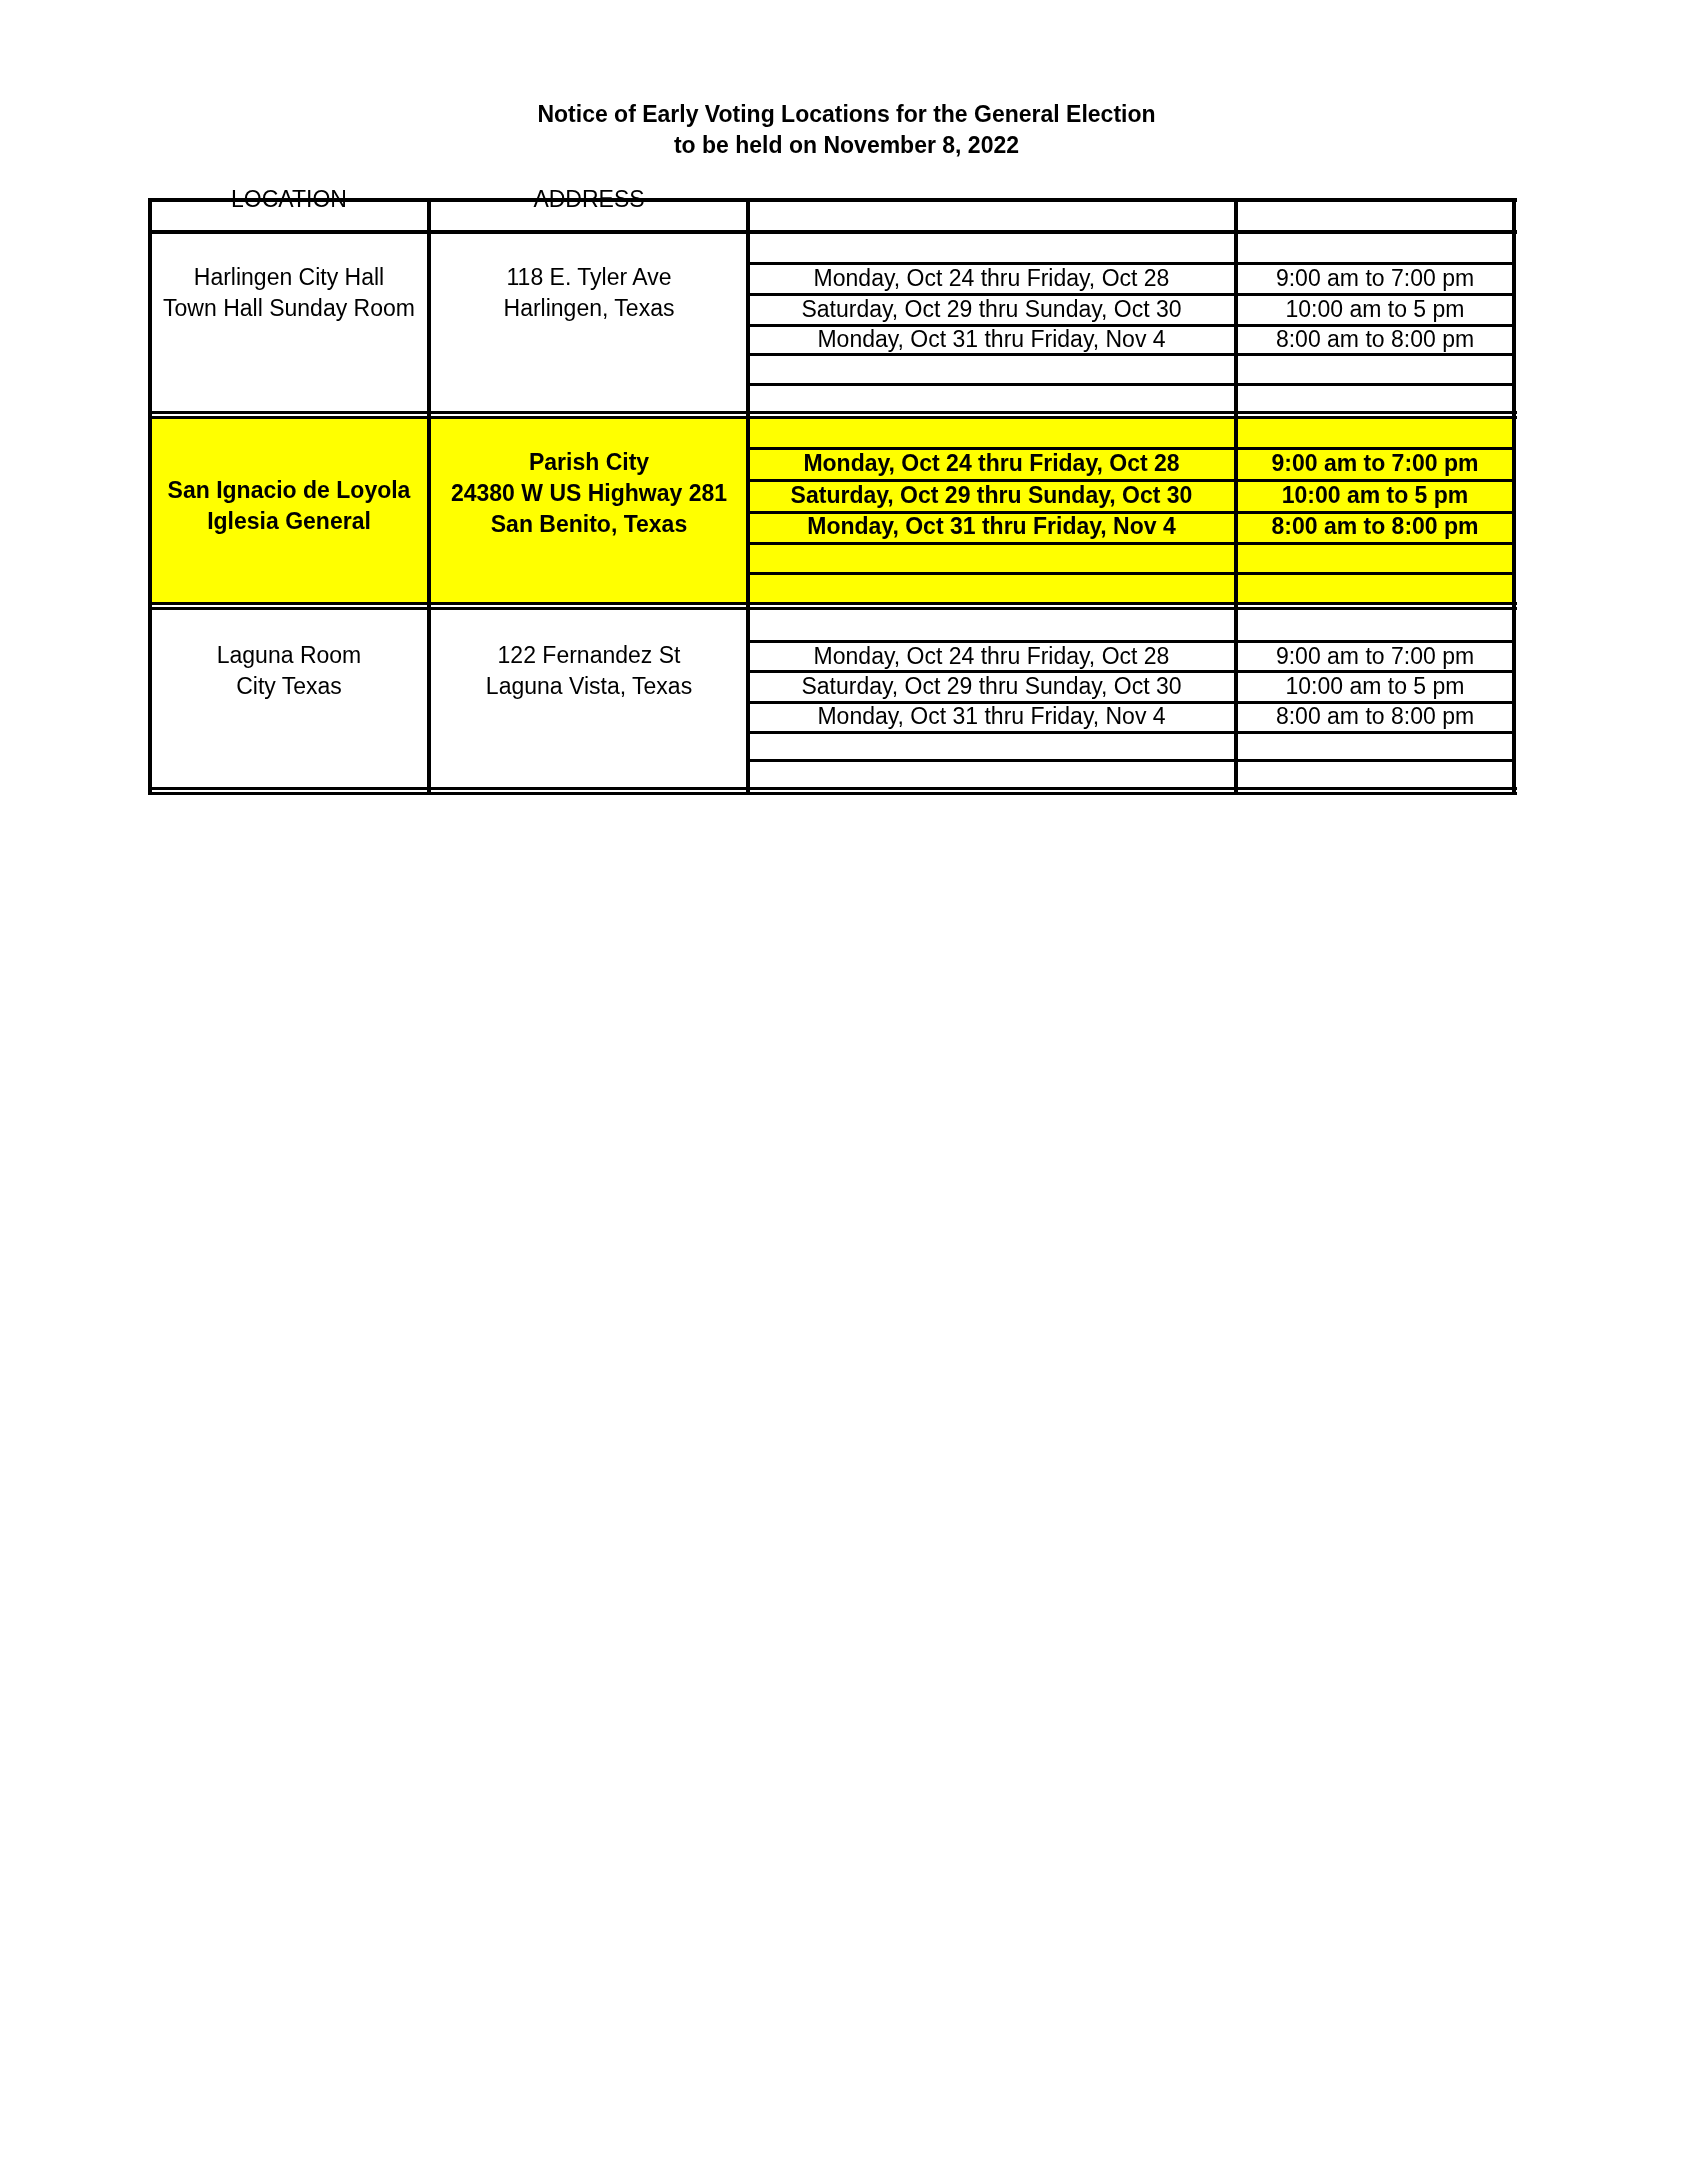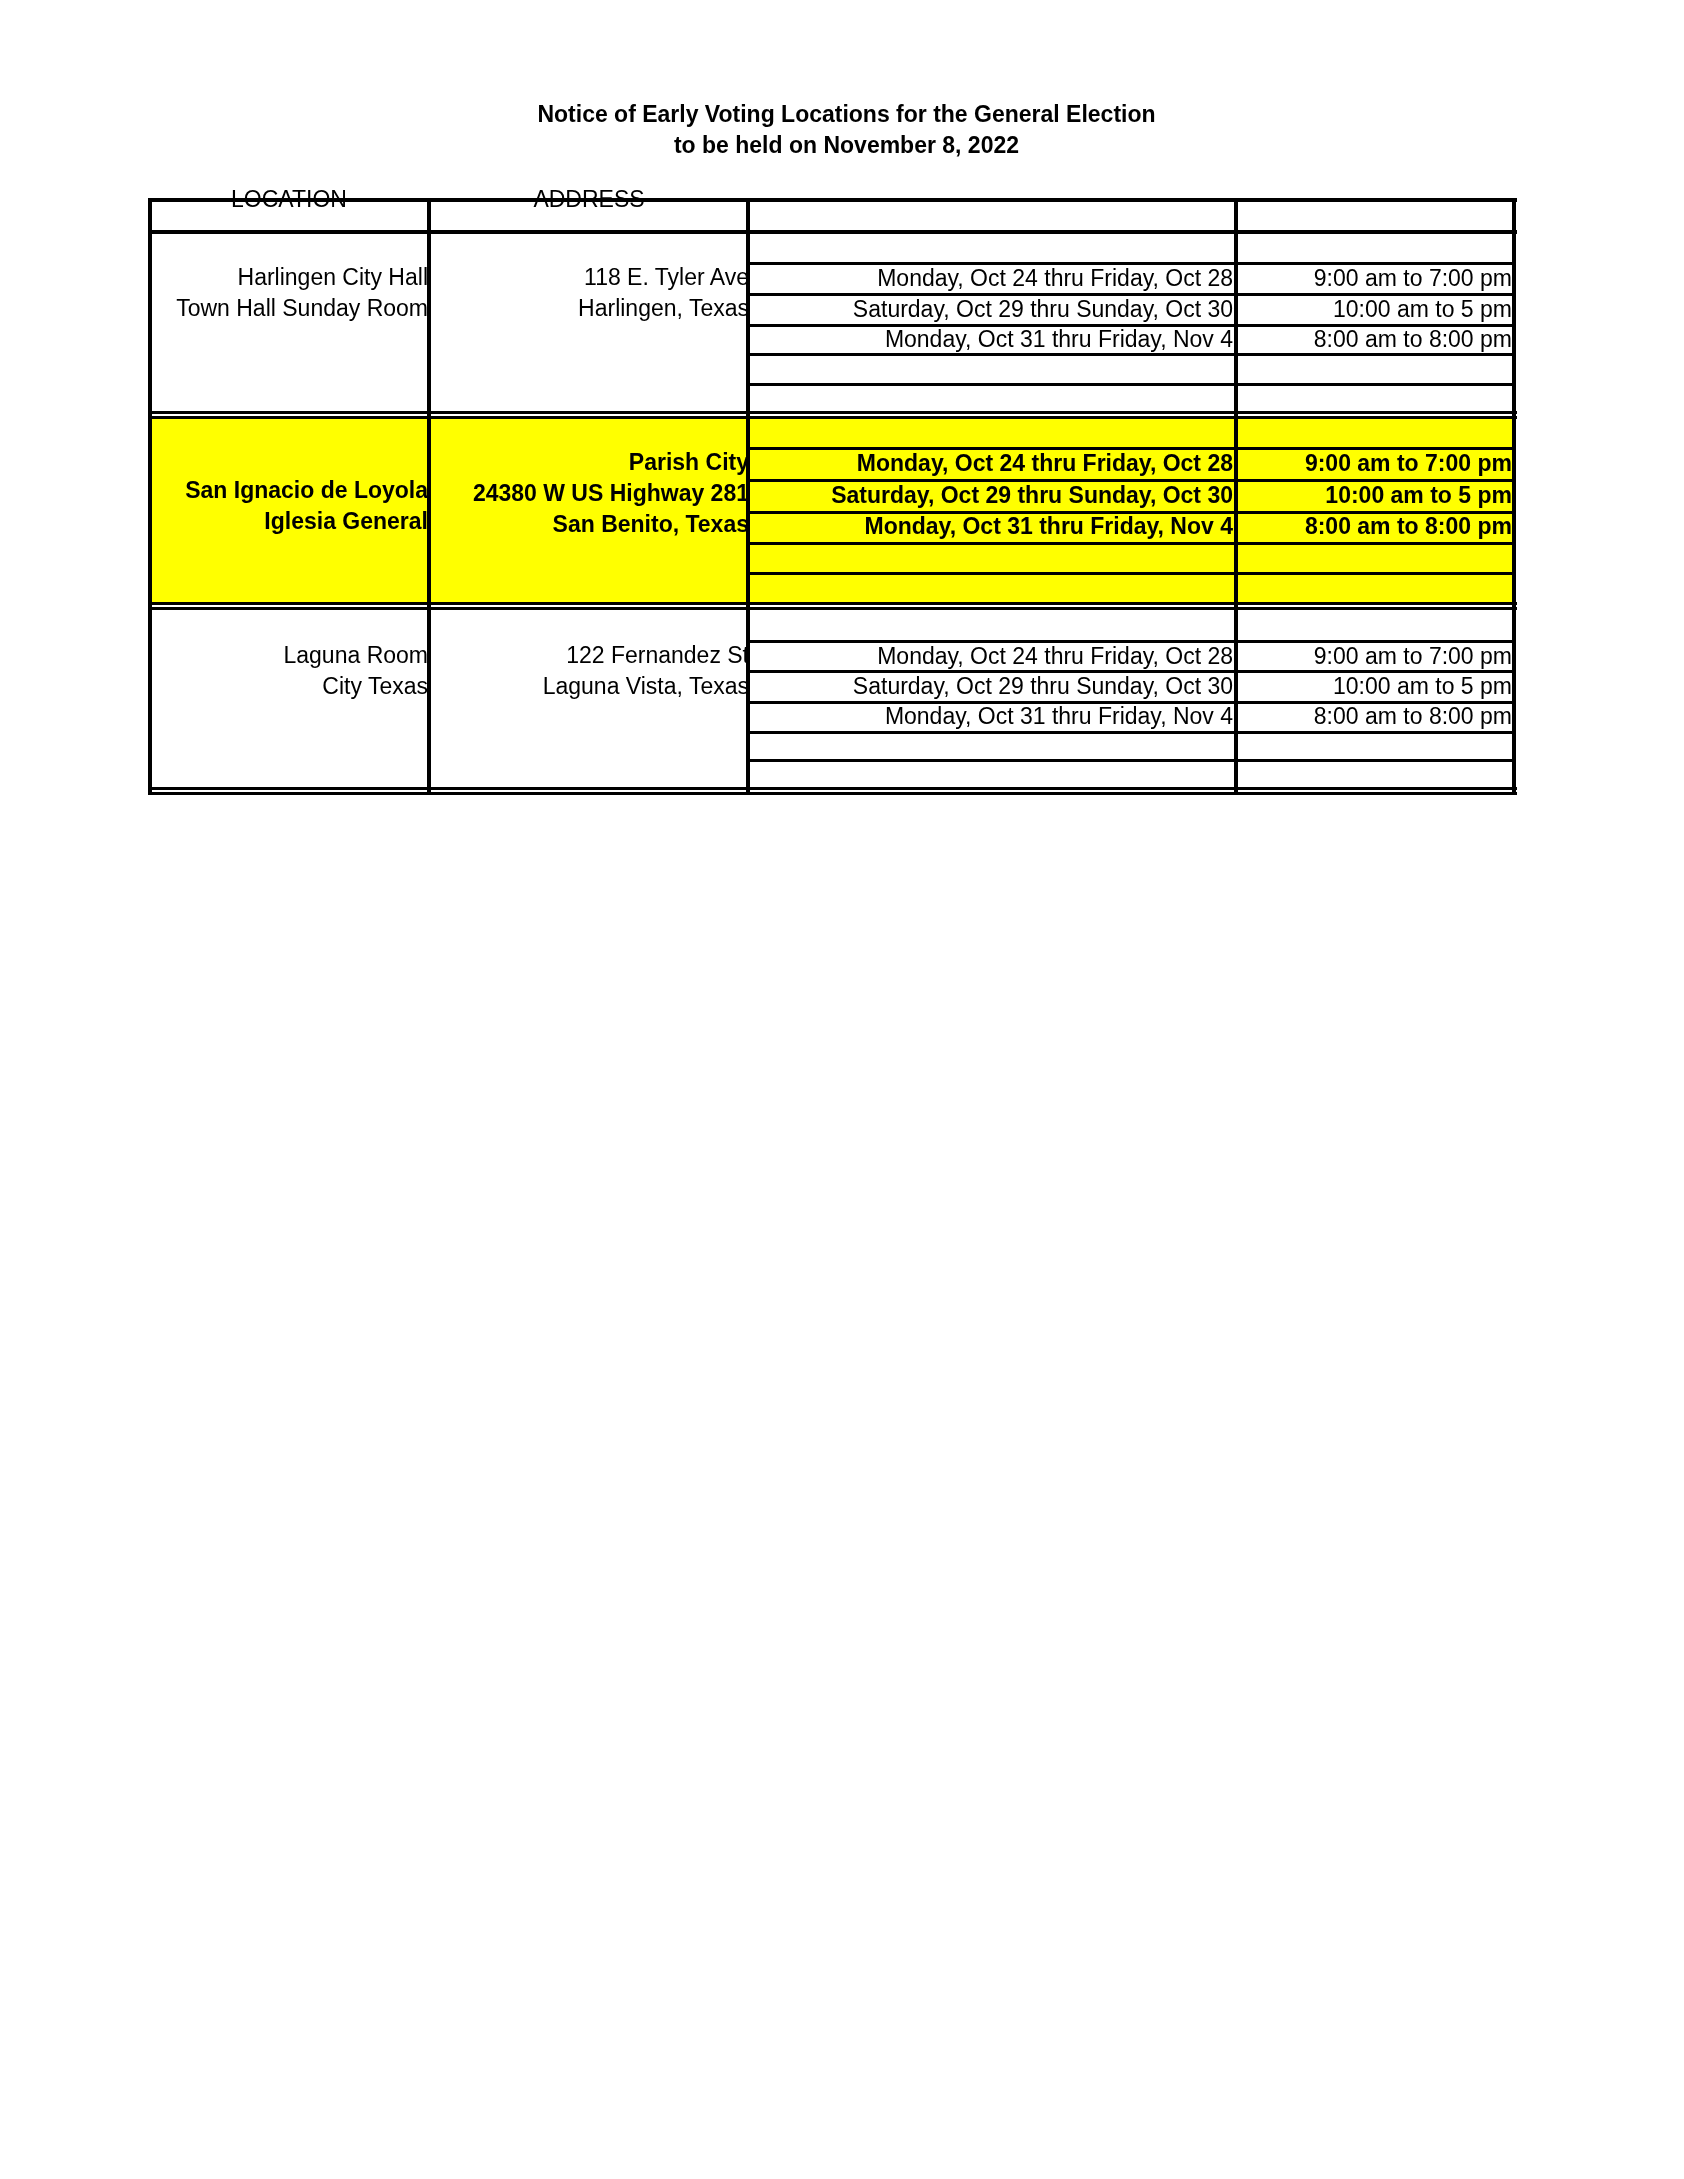--- a/index.html
+++ b/index.html
@@ -5,21 +5,21 @@
   html, body { margin: 0; padding: 0; background: #ffffff; }
   body { width: 1684px; height: 2179px; position: relative; overflow: hidden;
          font-family: "Liberation Sans", sans-serif; color: #000; }
   .title { position: absolute; left: 0; width: 1693px; text-align: center;
            font-weight: bold; font-size: 23px; line-height: 30px; }
   .t1 { top: 99px; }
   .t2 { top: 130px; }
   .hline { position: absolute; height: 3px; background: #000; }
   .vline { position: absolute; width: 4px; background: #000; }
   .yellow { position: absolute; background: #ffff00; }
-  .cell { position: absolute; text-align: right; font-size: 23px; line-height: 31px; white-space: nowrap; }
+  .cell { position: absolute; text-align: center; font-size: 23px; line-height: 31px; white-space: nowrap; }
   .bold { font-weight: bold; }
   .hdr { position: absolute; text-align: center; font-weight: normal; font-size: 23px; line-height: 32px; top: 183px; }
 </style>
 </head>
 <body>
 
 <div>
   <div class="title t1">Notice of Early Voting Locations for the General Election</div>
   <div class="title t2">to be held on November 8, 2022</div>
 </div>

